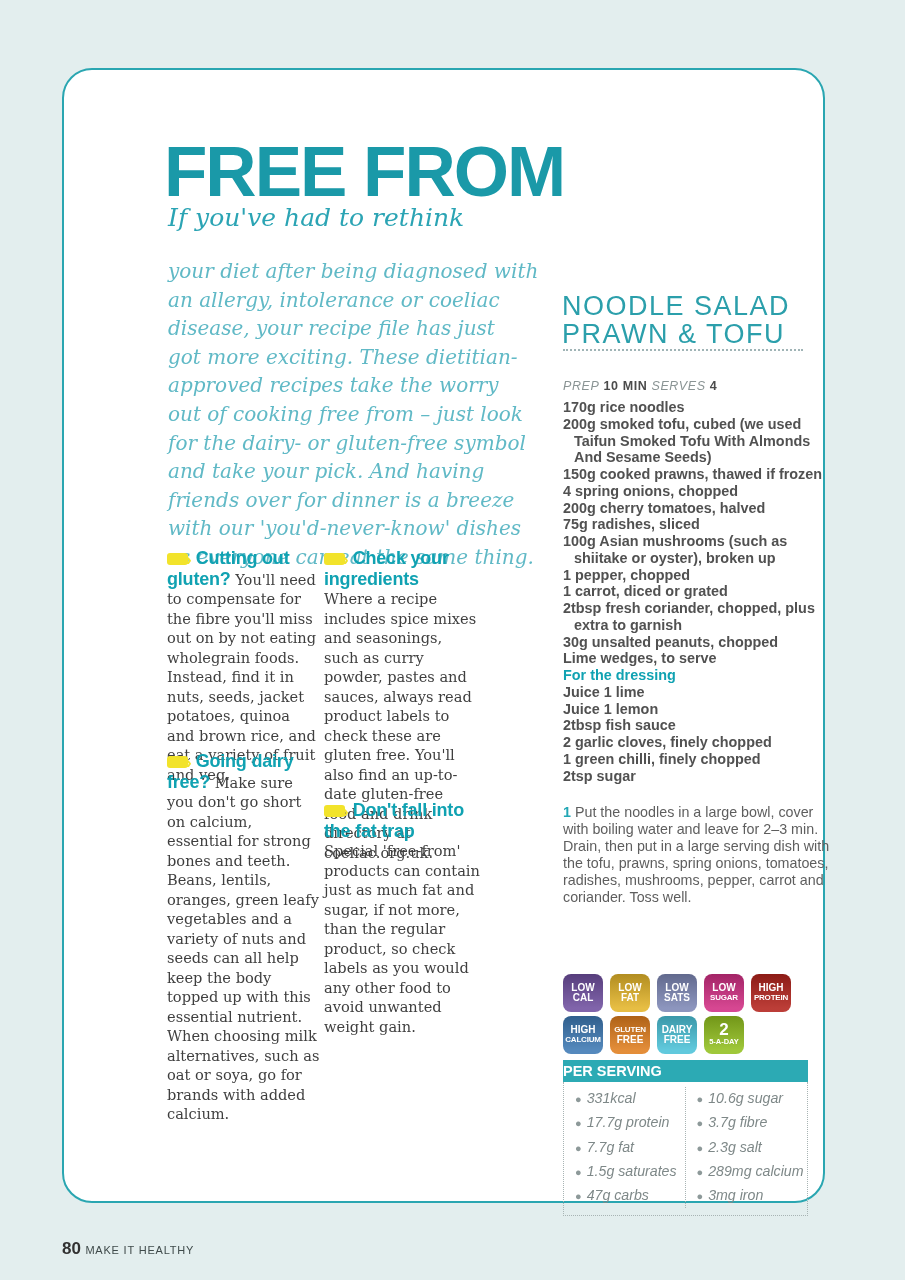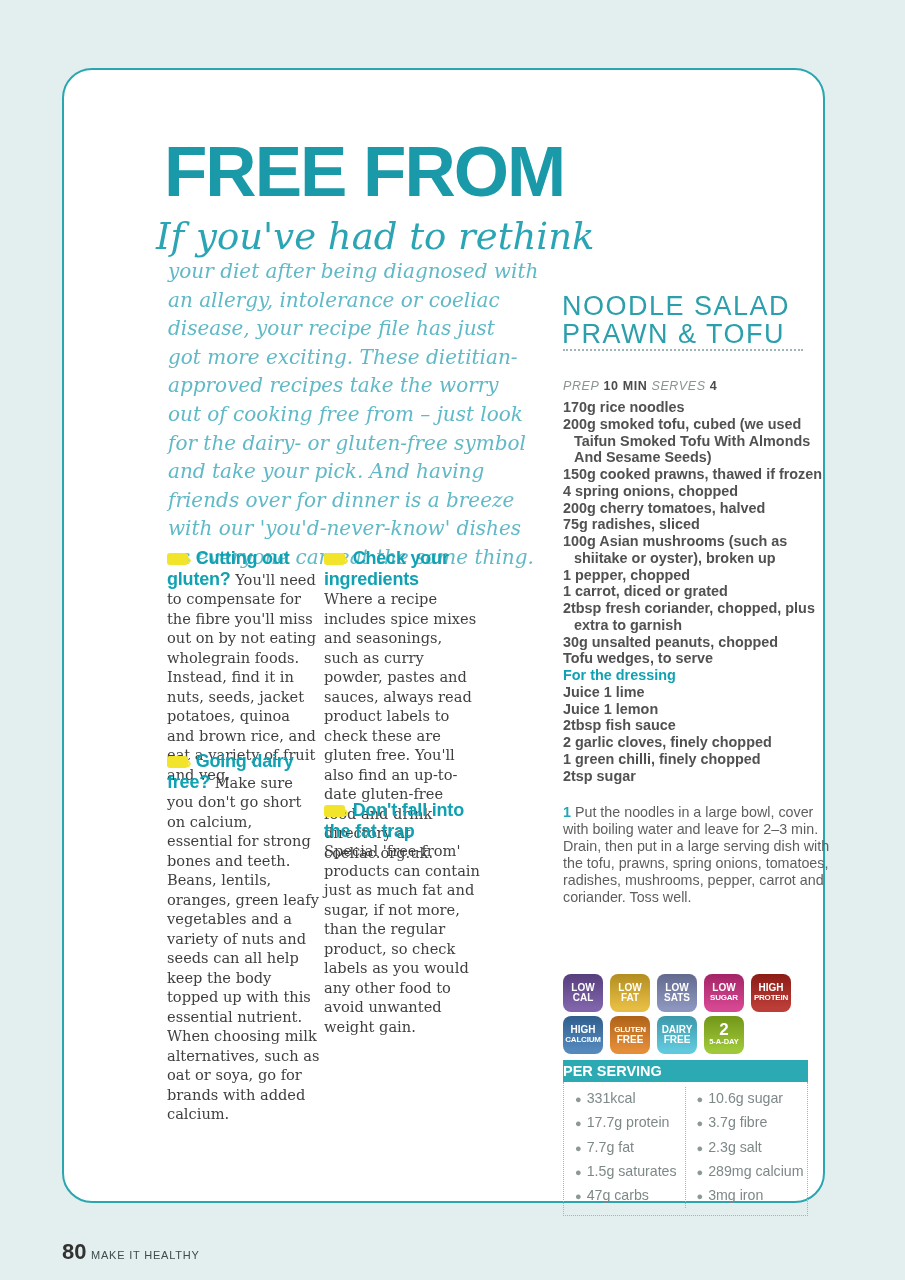--- a/index.html
+++ b/index.html
@@ -3,22 +3,22 @@
 <meta charset="utf-8">
 <style>
   html,body{margin:0;padding:0;width:905px;height:1280px;}
   .page{position:relative;width:905px;height:1280px;background:#e3eeee;overflow:hidden;
         font-family:"Liberation Sans",sans-serif;}
   .card{position:absolute;left:62px;top:68px;width:759px;height:1131px;background:#ffffff;
         border:2px solid #2aa6b1;border-radius:30px;}
   
   .headline{position:absolute;left:164px;top:88px;font-size:71px;font-weight:800;
             color:#1a99a8;letter-spacing:-2px;line-height:1;}
-  .intro-lead{position:absolute;left:156px;top:178px;font-family:"DejaVu Serif",serif;
-              font-style:italic;font-size:37px;color:#2ba4b4;}
+  .intro-lead{position:absolute;left:168px;top:178px;font-family:"DejaVu Serif",serif;
+              font-style:italic;font-size:25px;color:#2ba4b4;}
   .intro-rest{position:absolute;left:168px;top:237px;width:380px;font-family:"DejaVu Serif",serif;
               font-style:italic;font-size:20px;line-height:28.6px;color:#60b9c6;white-space:pre-line;}
   
   .tip{position:absolute;font-family:"DejaVu Serif",serif;font-size:14.6px;line-height:19.5px;
        color:#3f3f3f;}
   .tip p{margin:0;}
   .tip-head{font-family:"Liberation Sans",sans-serif;font-weight:bold;font-size:18px;
             color:#10a2b2;letter-spacing:-0.2px;}
   .tip-body.block{display:block;}
   .arrow{display:inline-block;margin-right:4px;white-space:nowrap;}
@@ -58,27 +58,27 @@
   .badge .tiny{font-size:7.5px;}
   .b0{background-color:#6f4f9f}.b1{background-color:#e4b52a}.b2{background-color:#7d87b5}
   .b3{background-color:#d12e83}.b4{background-color:#b3231c}.b5{background-color:#3d79b4}
   .b6{background-color:#e07e1e}.b7{background-color:#4bc2d8}.b8{background-color:#92c01f}
   
   .nutri{position:absolute;left:563px;top:1060px;width:245px;}
   .nutri-head{background:#2caab4;color:#ffffff;font-weight:bold;font-size:14.5px;
               padding:3px 0;}
   .nutri-body{display:flex;border-left:1.5px dotted #a8b4b4;border-right:1.5px dotted #a8b4b4;
               border-bottom:1.5px dotted #a8b4b4;padding:5px 0 7px 0;}
-  .nutri-col{width:50%;padding-left:11px;box-sizing:border-box;}
+  .nutri-col{width:50%;padding-left:11px;box-sizing:border-box;font-style:italic;}
   .nutri-col.first{border-right:1.5px dotted #a8b4b4;}
   .nutri-item{font-size:14.2px;line-height:23.3px;color:#7e8888;white-space:nowrap;}
   .dot{color:#8d9999;font-size:11px;margin-right:5px;}
   
   .footer{position:absolute;left:62px;top:1239px;color:#3f4a4a;}
-  .footer b{font-size:22px;color:#323232;letter-spacing:0;}
+  .footer b{font-size:17px;color:#323232;letter-spacing:0;}
   .footer span{font-size:11px;letter-spacing:0.8px;}
 </style>
 </head>
 <body>
 
 <div class="page">
   <div class="card"></div>
 
   <h1 class="headline">FREE FROM</h1>
 
@@ -129,21 +129,21 @@
     <li>200g smoked tofu, cubed (we used Taifun Smoked Tofu With Almonds And Sesame Seeds)</li>
     <li>150g cooked prawns, thawed if frozen</li>
     <li>4 spring onions, chopped</li>
     <li>200g cherry tomatoes, halved</li>
     <li>75g radishes, sliced</li>
     <li>100g Asian mushrooms (such as shiitake or oyster), broken up</li>
     <li>1 pepper, chopped</li>
     <li>1 carrot, diced or grated</li>
     <li>2tbsp fresh coriander, chopped, plus extra to garnish</li>
     <li>30g unsalted peanuts, chopped</li>
-    <li>Tofu wedges, to serve</li>
+    <li>Lime wedges, to serve</li>
     <li class="dress-head">For the dressing</li>
     <li>Juice 1 lime</li>
     <li>Juice 1 lemon</li>
     <li>2tbsp fish sauce</li>
     <li>2 garlic cloves, finely chopped</li>
     <li>1 green chilli, finely chopped</li>
     <li>2tsp sugar</li>
   </ul>
 
   <div class="method">

